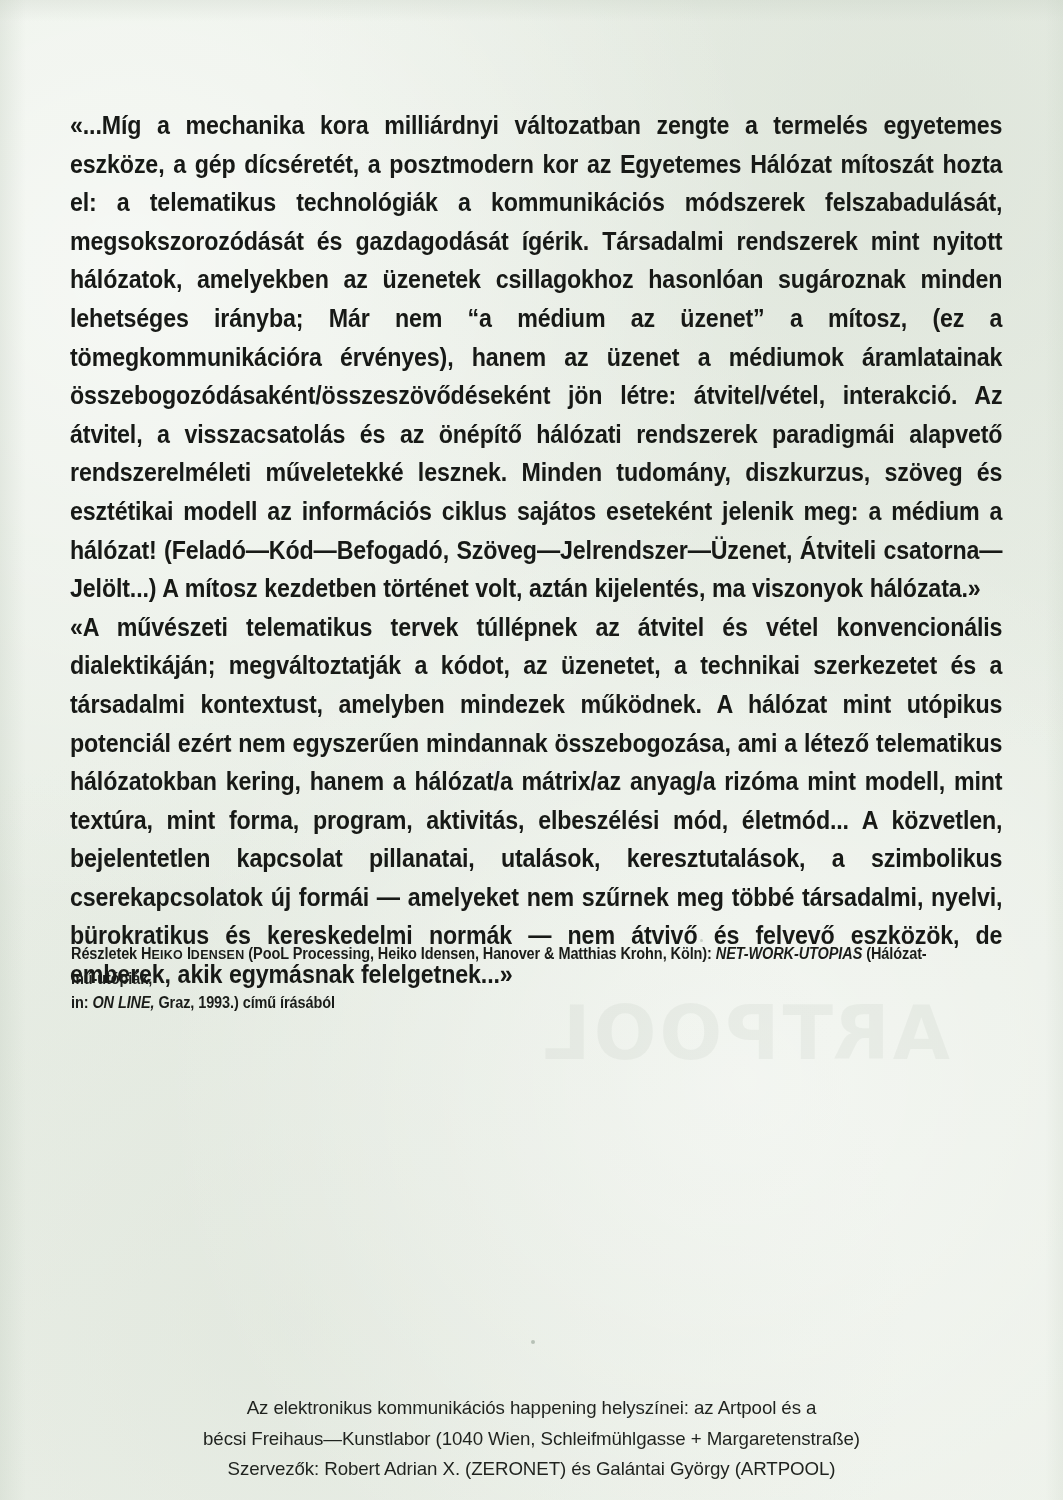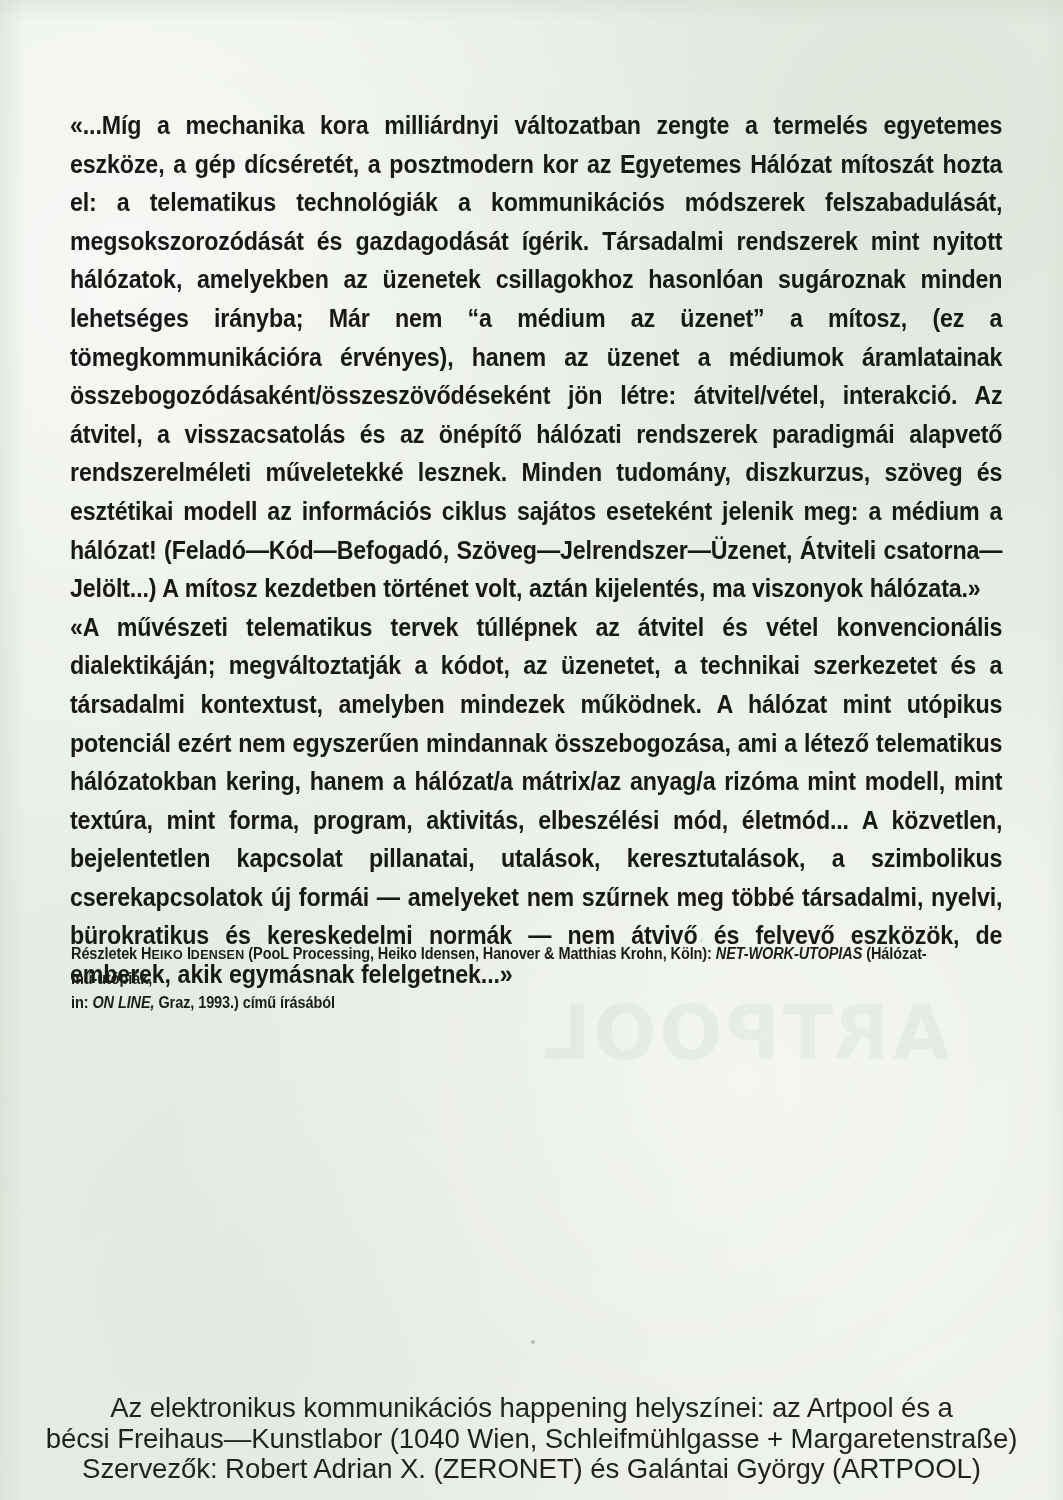--- a/index.html
+++ b/index.html
@@ -123,21 +123,21 @@
 
   
   .footer {
     position: absolute;
     left: 0;
     top: 1349px;
     width: 1063px;
     text-align: center;
     font-family: "Liberation Sans", sans-serif;
     font-weight: 400;
-    font-size: 28px;
+    font-size: 19px;
     line-height: 30.5px;
     letter-spacing: -0.1px;
     color: #1f221e;
   }
   .footer .fline {
     display: block;
     transform: scaleX(0.985);
   }
 
   

